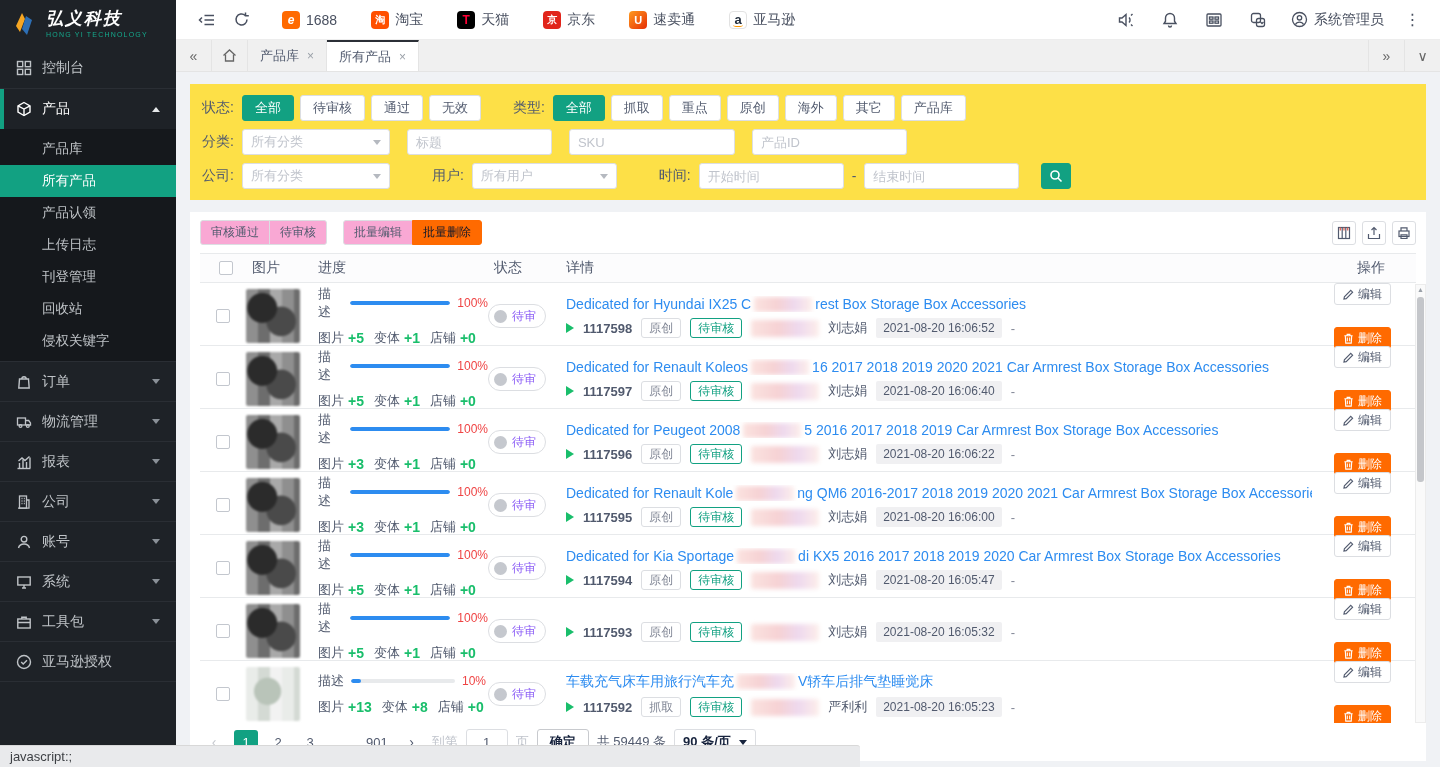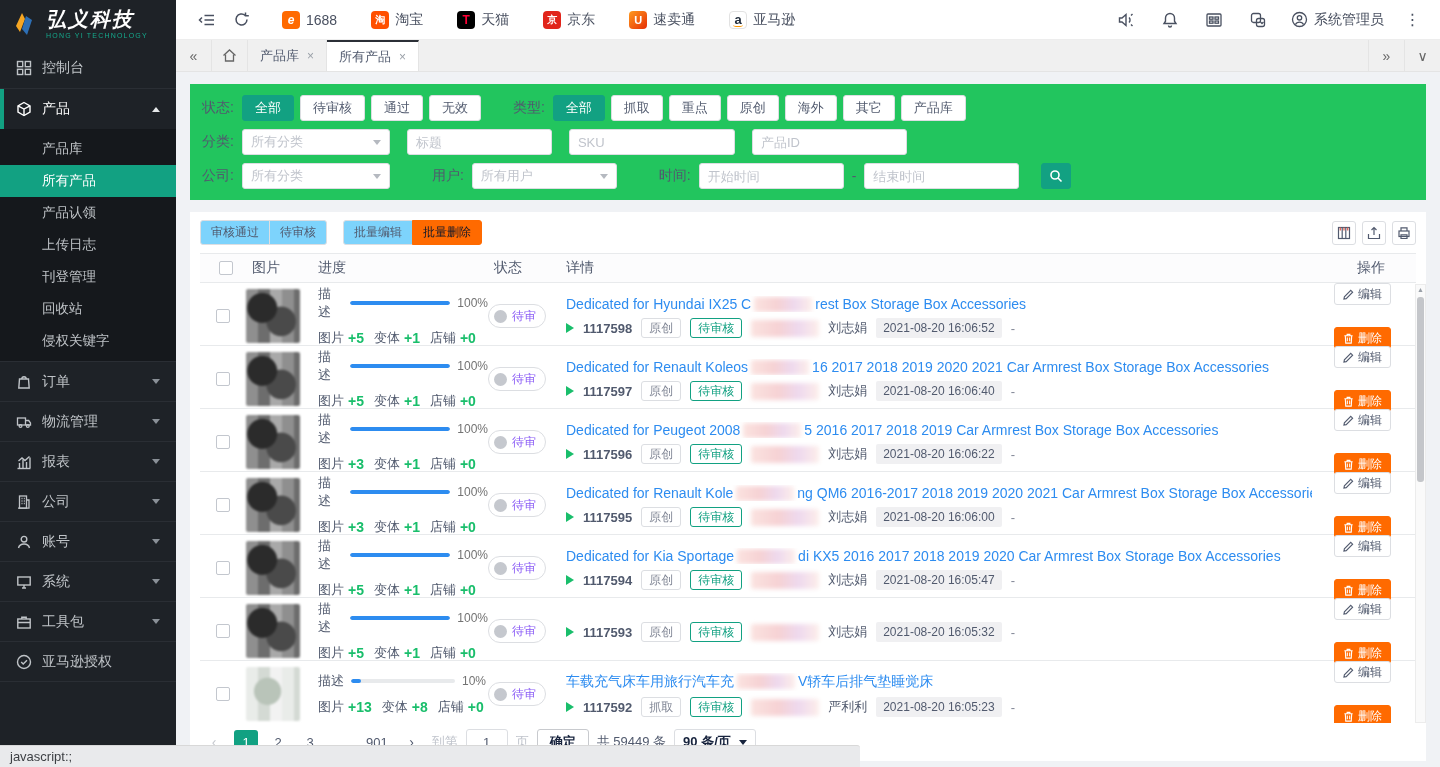--- a/index.html
+++ b/index.html
@@ -3,21 +3,21 @@
 <meta charset="utf-8">
 <style>
   * { margin:0; padding:0; box-sizing:border-box; }
   html,body { width:1440px; height:767px; overflow:hidden; font-family:"Liberation Sans","DejaVu Sans",sans-serif; background:#f0f2f5; }
   body { display:flex; }
 
   
   .sidebar { width:176px; min-width:176px; background:#1e2227; color:#bfc3c7; display:flex; flex-direction:column; font-size:14px; }
   .logo { height:48px; display:flex; align-items:center; padding:0 10px; gap:6px; }
   .logo-text { display:flex; flex-direction:column; line-height:1.1; }
-  .logo-name { color:#fff; font-size:20px; font-weight:bold; font-style:italic; letter-spacing:2px; font-family:"Liberation Serif","DejaVu Serif",serif; }
+  .logo-name { color:#fff; font-size:17px; font-weight:bold; font-style:italic; letter-spacing:2px; font-family:"Liberation Serif","DejaVu Serif",serif; }
   .logo-sub { color:#15a98c; font-size:7px; letter-spacing:1.2px; margin-top:2px; }
   .menu { flex:1; overflow:hidden; }
   .mitem { height:40px; display:flex; align-items:center; padding:0 16px; gap:10px; cursor:pointer; }
   .mitem .micon { width:16px; height:16px; flex:none; display:flex; }
   .mitem .mlabel { flex:1; }
   .caret-down { width:0; height:0; border-left:4px solid transparent; border-right:4px solid transparent; border-top:5px solid #8a9097; }
   .caret-up { width:0; height:0; border-left:4px solid transparent; border-right:4px solid transparent; border-bottom:5px solid #e6e8ea; }
   .mitem.parent-active { border-left:4px solid #12a182; padding-left:12px; color:#fff; }
   .group { border-top:1px solid #2a2e34; }
   .submenu { background:#15181c; padding:4px 0; }
@@ -47,36 +47,36 @@
   .nav-sq { width:36px; display:flex; align-items:center; justify-content:center; color:#666; cursor:pointer; border-right:1px solid #e4e4e4; font-size:14px; }
   .tab { display:flex; align-items:center; gap:8px; padding:0 12px; font-size:13px; color:#515a6e; border-right:1px solid #e4e4e4; cursor:pointer; background:#f0f0f0; }
   .tab .x { color:#9aa0a8; font-size:12px; }
   .tab.active { background:#fff; border-top:2px solid #2b2f36; }
   .tabbar-right { margin-left:auto; display:flex; }
   .nav-sq.left-b { border-left:1px solid #e4e4e4; border-right:none; }
 
   .content { flex:1; padding:12px 14px 6px; display:flex; flex-direction:column; min-height:0; position:relative; }
 
   
-  .filter-panel { background:#22c55e; padding:11px 12px 3px; font-size:14px; color:#515a6e; }
+  .filter-panel { background:#fde047; padding:11px 12px 3px; font-size:14px; color:#515a6e; }
   .frow { display:flex; align-items:center; margin-bottom:8px; }
   .flabel { margin-right:8px; white-space:nowrap; }
   .fbtn { height:26px; padding:0 12px; background:#fff; border:1px solid #dcdee2; border-radius:3px; font-size:13px; color:#515a6e; margin-right:6px; cursor:pointer; font-family:inherit; }
   .fbtn.on { background:#12a182; border-color:#12a182; color:#fff; }
   .gap-l { margin-left:26px; }
   .fselect { height:26px; width:148px; border:1px solid #dcdee2; border-radius:3px; display:flex; align-items:center; padding:0 8px; color:#c0c4cc; font-size:13px; cursor:pointer; background:#fff; }
   .fselect .sel-caret { margin-left:auto; width:0; height:0; border-left:4px solid transparent; border-right:4px solid transparent; border-top:5px solid #b5b9c0; }
   .finput { height:26px; border:1px solid #dcdee2; border-radius:3px; padding:0 8px; font-size:13px; color:#515a6e; font-family:inherit; outline:none; }
   .finput::placeholder { color:#c0c4cc; }
   .search-btn { width:30px; height:26px; background:#12a182; border:1px solid #12a182; border-radius:3px; display:flex; align-items:center; justify-content:center; cursor:pointer; margin-left:22px; }
 
   
   .table-panel { background:#fff; margin-top:12px; flex:1; display:flex; flex-direction:column; min-height:0; padding:8px 10px 4px; position:relative; }
   .toolbar { display:flex; align-items:center; margin-bottom:8px; }
-  .tbtn { height:25px; padding:0 10px; background:#7dd3fc; border:1px solid #dcdee2; font-size:12px; color:#515a6e; cursor:pointer; font-family:inherit; }
+  .tbtn { height:25px; padding:0 10px; background:#f9a8d4; border:1px solid #dcdee2; font-size:12px; color:#515a6e; cursor:pointer; font-family:inherit; }
   .tbtn.first { border-radius:3px 0 0 3px; }
   .tbtn.last { border-radius:0 3px 3px 0; margin-left:-1px; }
   .tbtn.solo-l { border-radius:3px 0 0 3px; margin-left:16px; }
   .tbtn.orange { background:#ff6a00; border-color:#ff6a00; color:#0f172a; border-radius:0 3px 3px 0; margin-left:-1px; }
   .tool-icons { margin-left:auto; display:flex; gap:6px; }
   .tool-ic { width:24px; height:24px; border:1px solid #dcdee2; border-radius:3px; background:#fff; display:flex; align-items:center; justify-content:center; color:#515a6e; cursor:pointer; }
 
   .grid-head, .grid-row { display:grid; grid-template-columns:46px 66px 176px 72px 1fr 96px; align-items:center; }
   .grid-head { height:30px; border-top:1px solid #e8eaec; border-bottom:1px solid #e8eaec; color:#515a6e; font-size:14px; background:#fcfcfd; }
   .grid-head > div { padding-left:6px; }
@@ -92,21 +92,21 @@
      #9a9a9a; }
   .thumb-light { background:
      radial-gradient(circle at 40% 45%, #b9c4b9 0 30%, transparent 32%),
      repeating-linear-gradient(90deg,#e9ece9 0 12px,#d4dad4 12px 24px,#f2f2f2 24px 36px),
      #e5e8e5; }
   .prog-cell { padding-left:6px; }
   .prog-l1 { display:flex; align-items:center; gap:7px; margin-bottom:8px; }
   .plabel { font-size:13px; color:#515a6e; }
   .pbar { width:104px; height:4px; background:#e8eaec; border-radius:2px; overflow:hidden; }
   .pfill { height:100%; background:#2d8cf0; border-radius:2px; }
-  .ppct { font-size:12px; color:#737373; }
+  .ppct { font-size:12px; color:#ef4444; }
   .prog-l2 { display:flex; align-items:center; gap:4px; }
   .prog-l2 .plabel { margin-left:6px; }
   .prog-l2 .plabel:first-child { margin-left:0; }
   .pnum { color:#19be6b; font-size:14px; font-weight:bold; }
   .status-pill { display:inline-flex; align-items:center; gap:5px; height:24px; padding:0 9px 0 5px; border:1px solid #dcdee2; border-radius:13px; color:#8b5cf6; font-size:12px; background:#fff; }
   .status-dot { width:13px; height:13px; border-radius:50%; background:#c5c8ce; }
   .detail-cell { padding:2px 8px 0 6px; min-width:0; }
   .ptitle { color:#2d8cf0; font-size:14px; text-decoration:none; display:block; white-space:nowrap; overflow:hidden; cursor:pointer; margin-bottom:6px; }
   .redact { display:inline-block; vertical-align:-3px; border-radius:2px; filter:blur(2px); background:linear-gradient(90deg,#fbe3e0,#f6d2d4 40%,#eed9ee 70%,#fdeeea); }
   .t-redact { width:58px; height:15px; margin:0 3px; }

